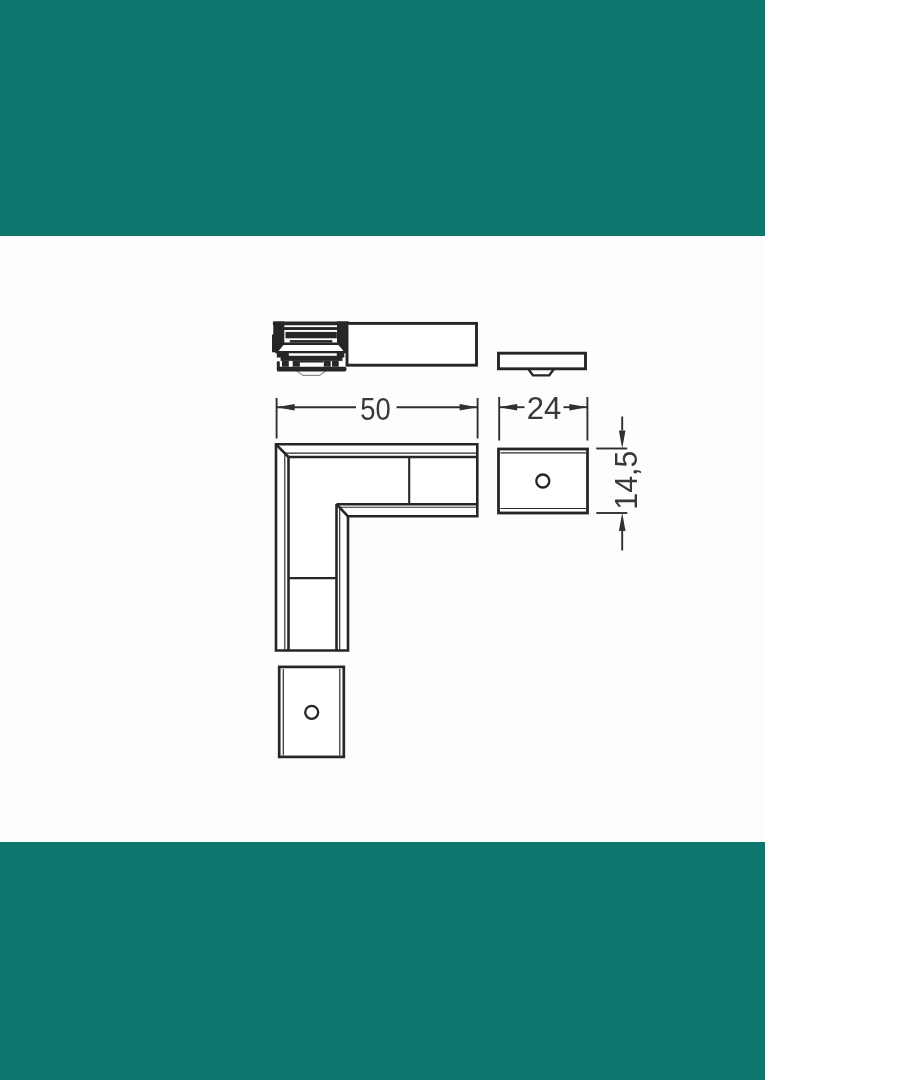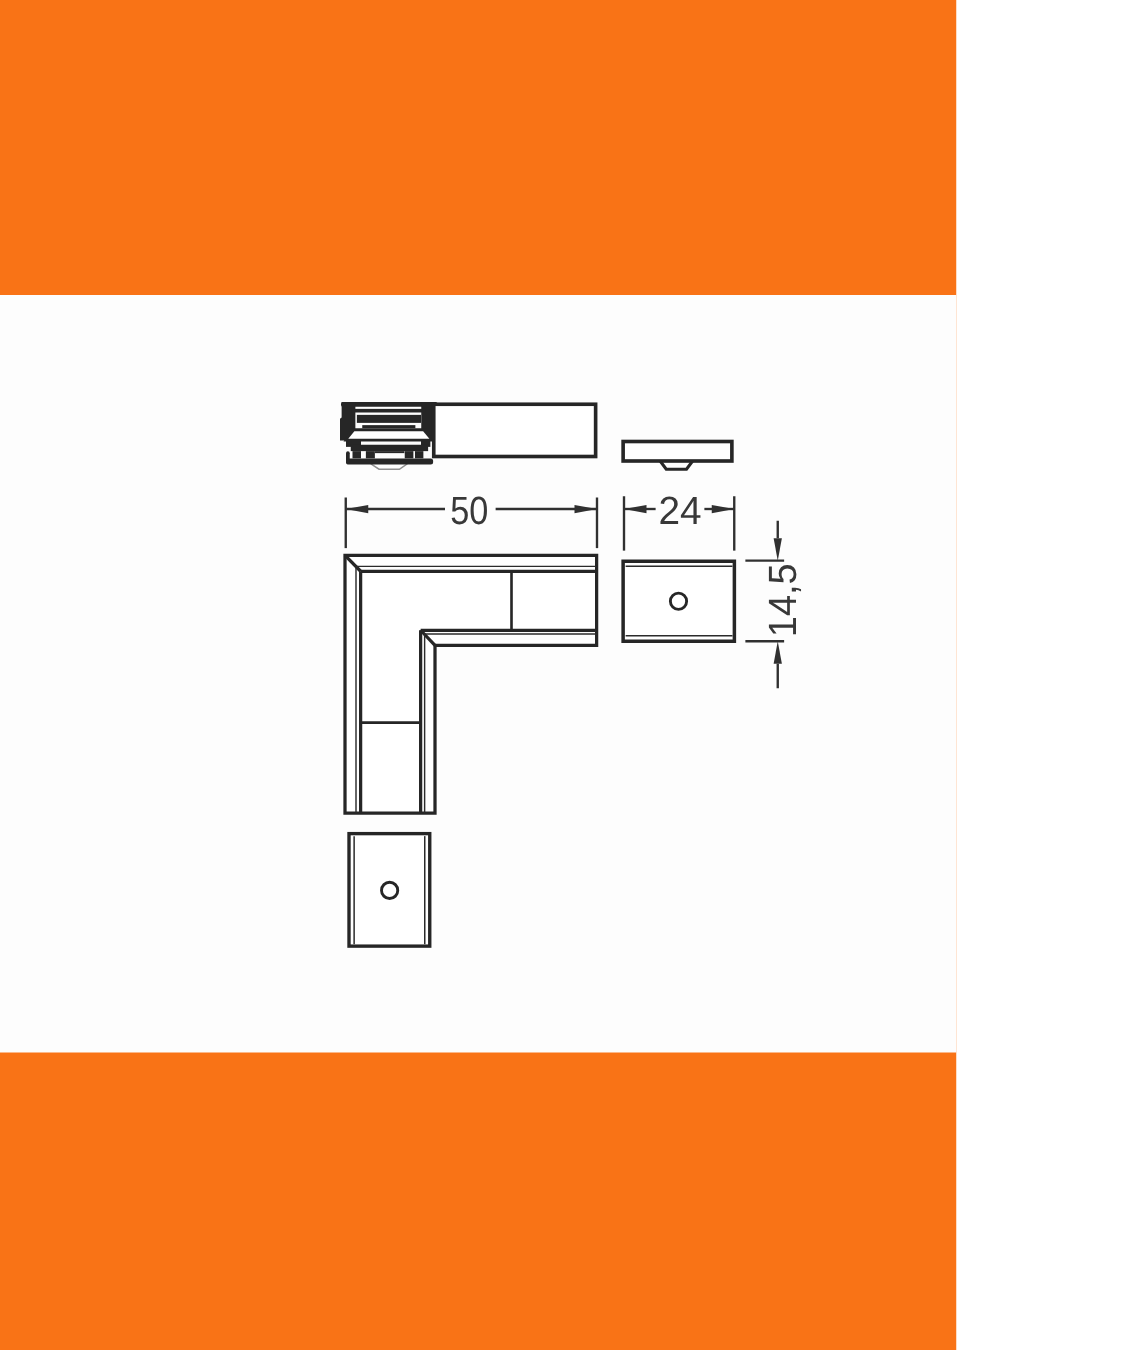--- a/index.html
+++ b/index.html
@@ -1,16 +1,16 @@
 <!DOCTYPE html>
 <html><head>
 <meta charset="utf-8">
 <style>
   html,body{margin:0;padding:0;background:#ffffff;}
-  .page{position:relative;width:765px;height:1080px;background:#f97316;overflow:hidden;
+  .page{position:relative;width:765px;height:1080px;background:#0f766e;overflow:hidden;
         font-family:"Liberation Sans", sans-serif;}
 </style>
 </head>
 <body>
 <div class="page">
 
 <div style="position:absolute;left:0;top:236px;width:910px;height:606px;background:#fdfdfd;"></div>
 
 <svg width="910" height="1080" viewBox="0 0 910 1080" style="position:absolute;left:0;top:0;" fill="none" stroke-linecap="butt">
 

